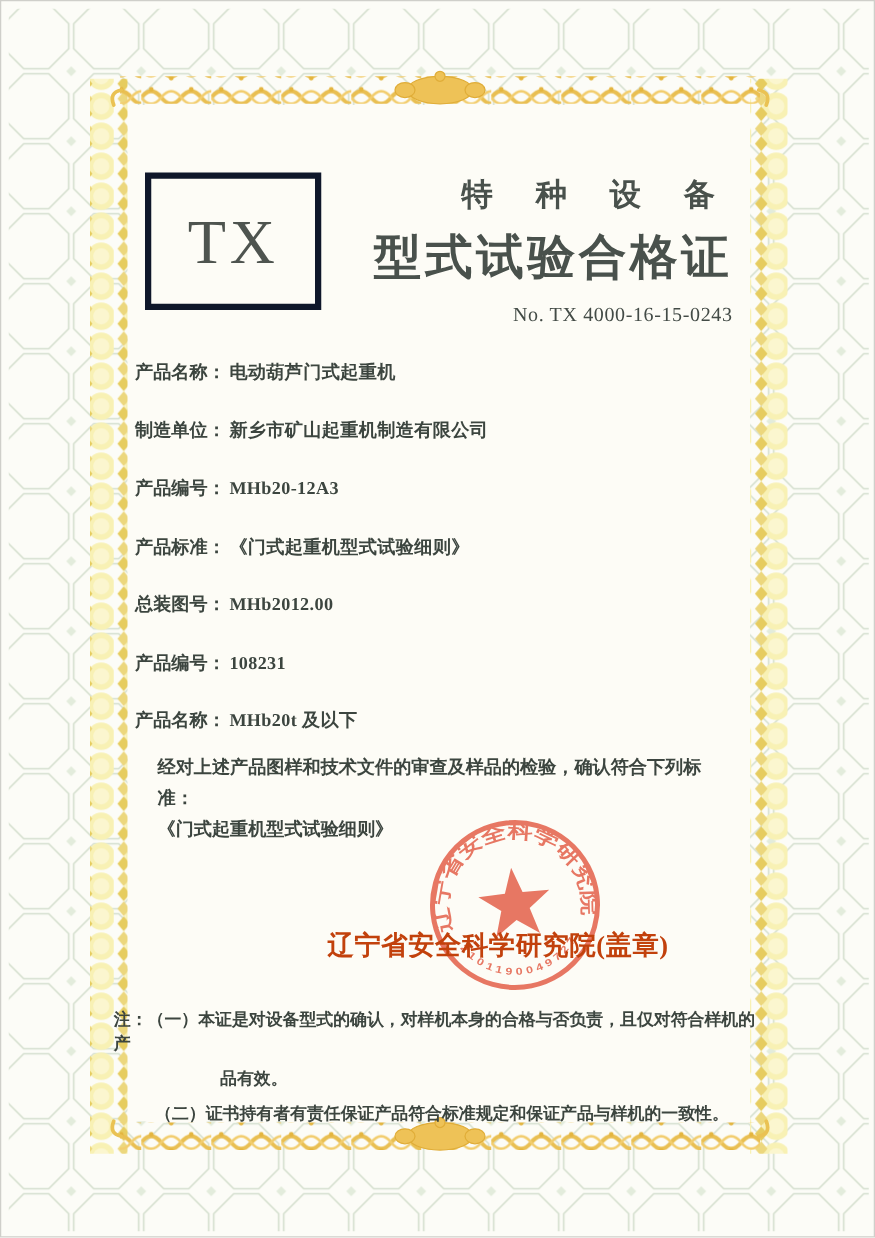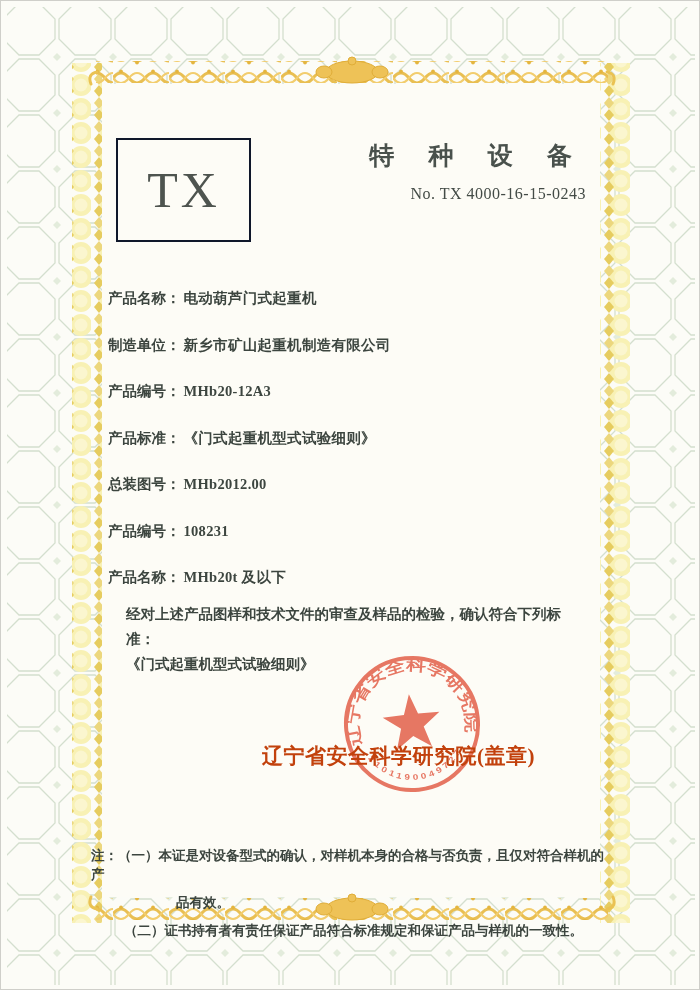--- a/index.html
+++ b/index.html
@@ -5,35 +5,35 @@
   html,body{margin:0;padding:0;background:#e9e9e6;}
   .page{
     position:relative;width:700px;height:990px;margin:0 auto;
     background:#fcfcf7;border:1px solid #cfcfca;box-sizing:border-box;
     font-family:"Liberation Serif", serif;overflow:hidden;
   }
   .bg-svg{position:absolute;left:0;top:0;width:700px;height:990px;}
   .abs{position:absolute;}
   .tx-box{
     left:115px;top:137px;width:131px;height:100px;
-    border:2px solid #0f172a;display:flex;align-items:center;justify-content:center;
+    border:5px solid #0f172a;display:flex;align-items:center;justify-content:center;
   }
   .tx-text{font-size:50px;letter-spacing:3px;color:#4e544f;font-weight:500;}
   .title-block{left:250px;top:138px;width:335px;text-align:right;color:#49514c;}
   .title-1{font-size:25px;font-weight:bold;letter-spacing:14px;text-indent:14px;white-space:nowrap;}
   .title-2{font-size:38px;font-weight:bold;letter-spacing:3px;margin-top:8px;white-space:nowrap;}
   .cert-no{font-size:16px;font-weight:normal;margin-top:13px;letter-spacing:.5px;color:#434b46;}
   .fields{left:107px;top:287px;width:470px;}
   .field-row{margin-bottom:26.5px;font-size:14.5px;font-weight:bold;color:#3c453f;line-height:20px;white-space:nowrap;}
   .field-value{margin-left:3px;letter-spacing:.3px;}
   .statement{left:125px;top:601px;width:460px;font-size:14.5px;font-weight:bold;color:#3c453f;line-height:25px;}
   .issue-date{left:125px;top:671px;font-size:15px;font-weight:bold;color:#3c453f;white-space:nowrap;}
   .seal-svg{left:336px;top:648px;width:150px;height:150px;}
   .issuer{left:261px;top:741px;font-size:21px;font-weight:bold;color:#c2410c;white-space:nowrap;letter-spacing:.5px;}
-  .notes{left:90px;top:805px;width:520px;color:#3c453f;font-size:13.5px;font-weight:bold;line-height:19px;margin-top:40px;}
+  .notes{left:90px;top:805px;width:520px;color:#3c453f;font-size:13.5px;font-weight:bold;line-height:19px;}
   .note-l2{margin-top:9px;margin-left:85px;}
   .note-l3{margin-top:9px;margin-left:33px;}
 </style>
 </head>
 <body>
 
 <div class="page">
 
   <svg class="bg-svg" viewBox="0 0 700 990" aria-hidden="true">
     <defs>
@@ -82,20 +82,21 @@
         <path d="M606,908 q10,-2 6,-12"></path>
     </g>
   </svg>
 
   <div class="abs tx-box">
     <span class="tx-text">TX</span>
   </div>
 
   <div class="abs title-block">
     <div class="title-1">特 种 设 备</div>
+    <div class="title-2">型式试验合格证</div>
     <div class="cert-no">No. TX 4000-16-15-0243</div>
   </div>
 
   <div class="abs fields">
     <div class="field-row">
       <span class="field-label">产品名称：</span><span class="field-value">电动葫芦门式起重机</span>
     </div>
     <div class="field-row">
       <span class="field-label">制造单位：</span><span class="field-value">新乡市矿山起重机制造有限公司</span>
     </div>

